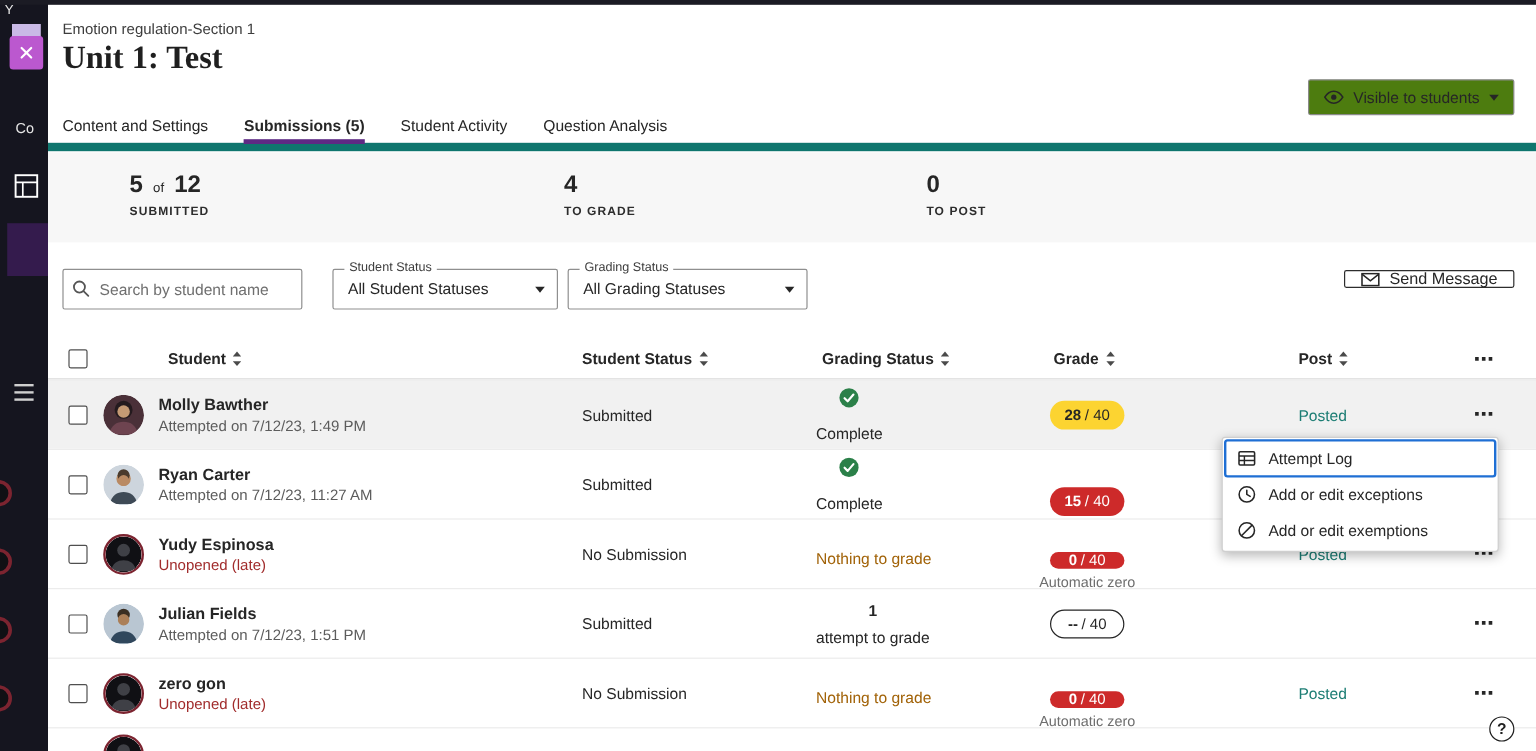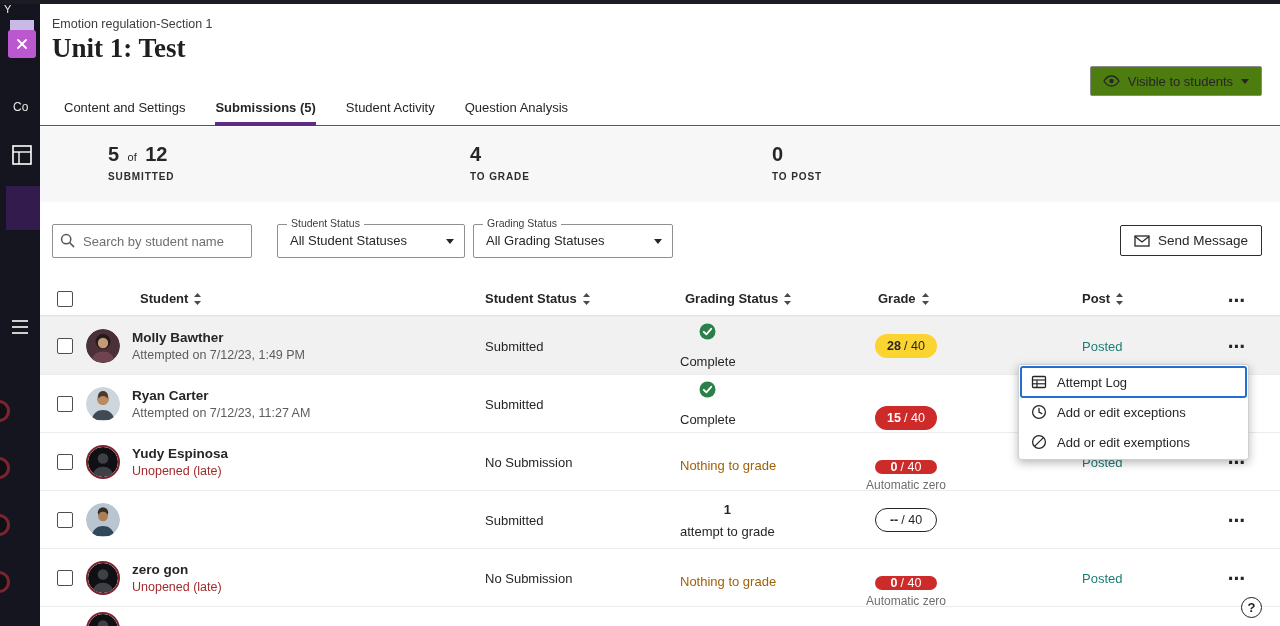--- a/index.html
+++ b/index.html
@@ -32,22 +32,22 @@
   .breadcrumb { position:absolute; left:12px; top:17px; font-size:12.5px; color:#3d3d3d; }
   .page-title { position:absolute; left:12px; top:33px; font-family:"Liberation Serif", serif;
     font-size:27px; color:#1f1f1f; }
   .vis-btn { position:absolute; right:18px; top:28px; height:30px; background:#4d7c0f;
     border:1px solid #8a8a8a; border-radius:2px; display:flex; align-items:center; gap:8px;
     padding:0 12px; font-size:13px; color:#262626; cursor:pointer; font-family:inherit;margin-top:38px; }
   .caret { width:0; height:0; border-left:4px solid transparent; border-right:4px solid transparent;
     border-top:5px solid #262626; display:inline-block; }
 
   
-  .tabs { position:absolute; left:0; top:90px; width:100%; height:36px; border-bottom:1px solid #0f766e;
-    display:flex; align-items:stretch; gap:30px; padding-left:24px; }
+  .tabs { position:absolute; left:0; top:90px; width:100%; height:36px; border-bottom:7px solid #0f766e;
+    display:flex; align-items:stretch; gap:30px; padding-left:12px; }
   .tab { position:relative; display:flex; align-items:center; font-size:13px; color:#262626; cursor:pointer; }
   .tab.active { font-weight:700; }
   .tab.active::after { content:""; position:absolute; left:0; right:0; bottom:-1px; height:4px; background:#5e2a84; }
 
   
   .stats { position:absolute; left:0; top:127px; width:100%; height:75px; background:#f7f7f7; }
   .stat { position:absolute; top:16px; }
   .stat-1 { left:68px; } .stat-2 { left:430px; } .stat-3 { left:732px; }
   .stat-line .big { font-size:20px; font-weight:700; }
   .stat-line .of { font-size:11px; margin:0 4px; }
@@ -59,21 +59,21 @@
   .search input { width:100%; height:100%; border:1px solid #8f8f8f; border-radius:2px;
     padding:0 24px 0 30px; font-size:13px; color:#262626; font-family:inherit; outline:none; }
   .search input::placeholder { color:#6f6f6f; }
   .search svg { position:absolute; left:8px; top:9px; }
   .dd { position:absolute; top:2px; height:34px; border:1px solid #8f8f8f; border-radius:2px;
     background:#fff; cursor:pointer; }
   .dd-1 { left:237px; width:188px; } .dd-2 { left:433px; width:200px; }
   .dd-label { position:absolute; left:9px; top:-8px; background:#fff; padding:0 4px; font-size:10.5px; color:#3d3d3d; }
   .dd-value { position:absolute; left:12px; top:8px; font-size:13px; color:#262626; }
   .dd .caret { position:absolute; right:10px; top:14px; }
-  .send-btn { position:absolute; right:18px; top:3px; height:31px; background:#fff; border:1px solid #2d2d2d;
+  .send-btn { position:absolute; right:18px; top:3px; height:15px; background:#fff; border:1px solid #2d2d2d;
     border-radius:2px; display:flex; align-items:center; gap:8px; padding:0 13px; font-size:13.5px;
     color:#262626; cursor:pointer; font-family:inherit; }
 
   
   .thead { position:absolute; left:0; top:284px; width:100%; height:32px; border-bottom:1px solid #e3e3e3;padding-left:32px; }
   .th { position:absolute; top:7px; font-size:13px; font-weight:700; display:flex; gap:5px; align-items:center; }
   .th-student { left:100px; } .th-sstatus { left:445px; } .th-gstatus { left:645px; }
   .th-grade { left:838px; } .th-post { left:1042px; }
   .cb { position:absolute; width:16px; height:16px; border:1.5px solid #4f4f4f; border-radius:2px;
     background:#fff; cursor:pointer; }
@@ -368,20 +368,24 @@
   <div class="row" style="top:490px">
     <span class="cb"></span>
     <span class="avatar">
       <svg width="34" height="34" viewBox="0 0 34 34">
         <circle cx="17" cy="17" r="17" fill="#b9c6d2"></circle>
         <circle cx="17" cy="9.5" r="5.2" fill="#3a2e22"></circle>
         <circle cx="17" cy="13.5" r="4.8" fill="#ab7f58"></circle>
         <path d="M5.5 33 c1.5-7 6-10 11.5-10 s10 3 11.5 10" fill="#30475c"></path>
       </svg>
     </span>
+    <div class="who">
+      <div class="name">Julian Fields</div>
+      <div class="detail">Attempted on 7/12/23, 1:51 PM</div>
+    </div>
     <div class="col-sstatus">Submitted</div>
     <div class="col-gstatus">
       <b>1</b>
         <span> attempt to grade</span>
     </div>
     <div class="col-grade">
       <span class="pill pill--outline">
         <b>--</b>
           <span>/ 40</span>
       </span>

